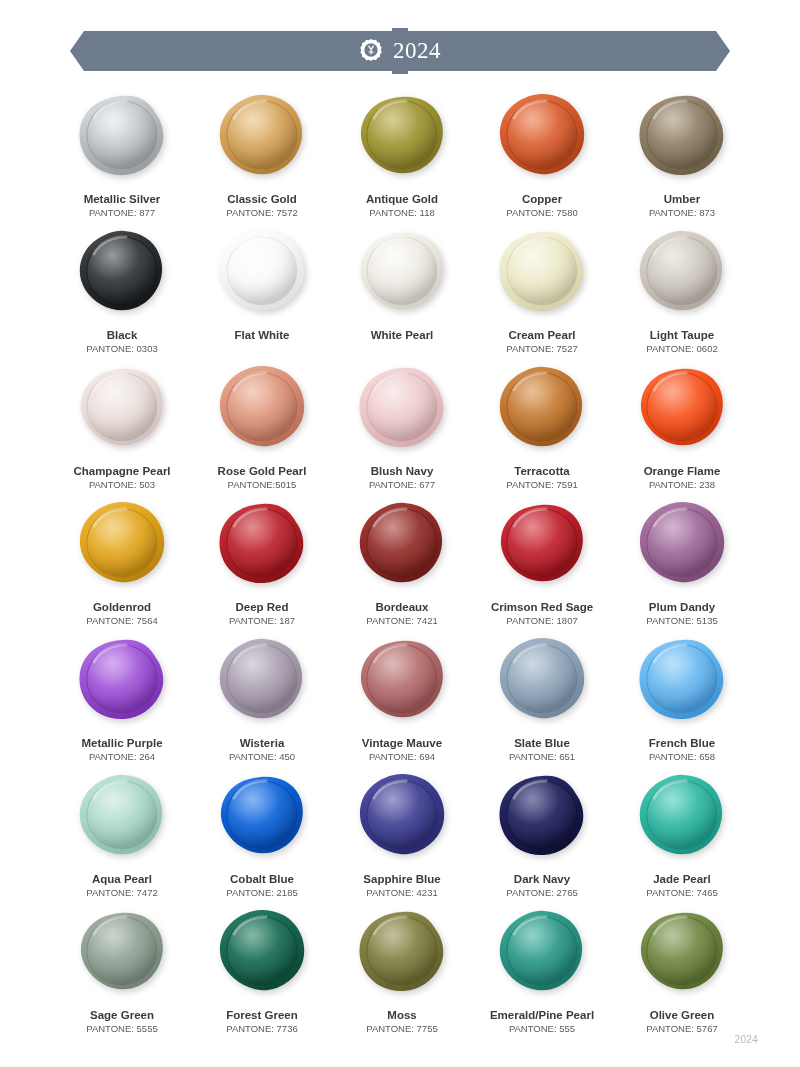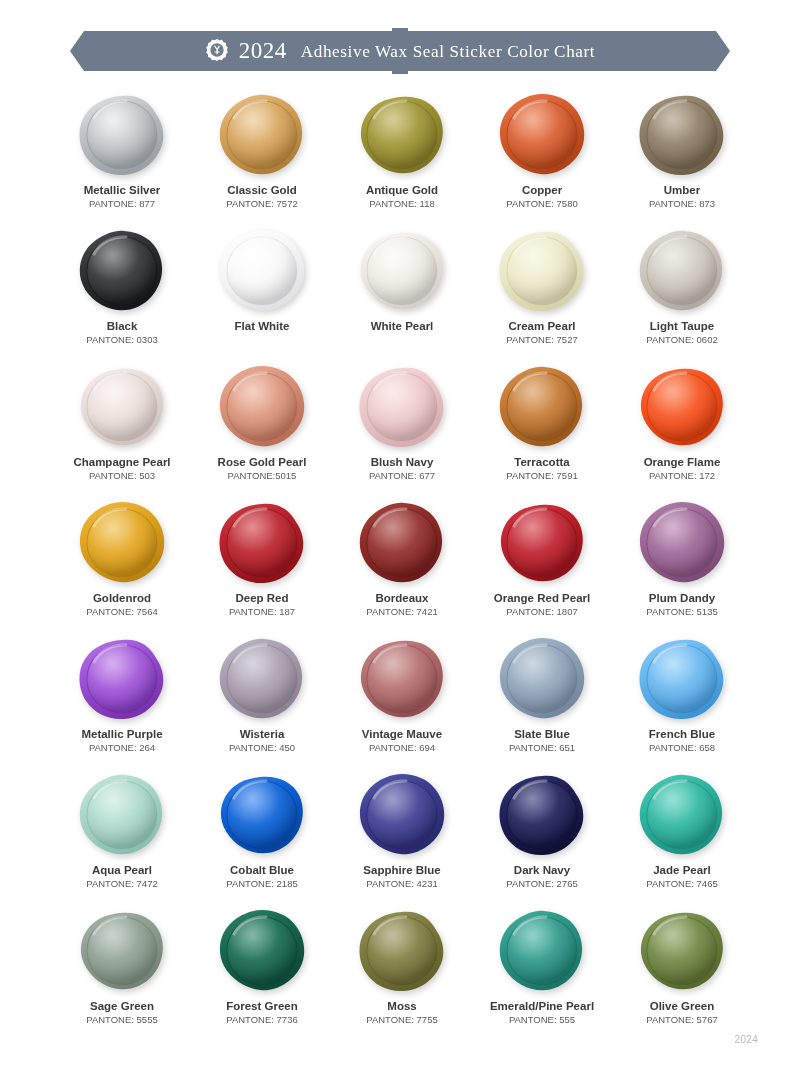--- a/index.html
+++ b/index.html
@@ -112,21 +112,21 @@
     align-items: center;
     justify-content: center;
   }
   .seal-svg {
     width: 100px;
     height: 86px;
     display: block;
     filter: drop-shadow(2px 3px 3px rgba(0,0,0,0.18));
   }
   .swatch-name {
-    margin-top: 6px;
+    margin-top: 15px;
     font-size: 11.5px;
     font-weight: bold;
     color: #3b3b3b;
     text-align: center;
     line-height: 1.15;
     white-space: nowrap;
   }
   .swatch-pantone {
     margin-top: 2px;
     font-size: 9.5px;
@@ -153,23 +153,20 @@
   <div class="banner-tab top"></div>
   <div class="banner-tab bottom"></div>
   <div class="banner">
     <div class="banner-inner">
       <svg class="logo-seal" viewBox="0 0 48 48" aria-hidden="true">
         <path fill="#ffffff" d="M24 2 l4.6 2.6 L34 3.4 l2.6 4.6 L41.8 10 l0.3 5.3 L45.6 19 l-2 4.9 2 4.9 -3.5 3.7 -0.3 5.3 -5.2 2 -2.6 4.6 -5.4-1.2 L24 46 l-4.6-2.6 -5.4 1.2 -2.6-4.6 -5.2-2 -0.3-5.3 L2.4 28.8 4.4 23.9 2.4 19 5.9 15.3 6.2 10 11.4 8 14 3.4 19.4 4.6z"></path>
         <circle cx="24" cy="24" r="13.4" fill="#6e7b8c"></circle>
         <path fill="#ffffff" d="M17.4 15.6h3.3l3.3 5.3 3.3-5.3h3.3l-5.1 8v3.2h3.9v2.3h-3.9v3.3h-2.6v-3.3h-3.9v-2.3h3.9v-3.2z"></path>
       </svg>
       <span class="banner-year">2024</span>
-      <span class="banner-title">
-        <span class="sc">Adhesive Wax Seal Sticker Color Chart</span>
-      </span>
     </div>
   </div>
 </div>
 
 <div class="grid">
     <div class="swatch-cell">
       <div class="seal-holder">
         <svg class="seal-svg" viewBox="0 0 100 86" aria-hidden="true">
           <defs>
             <radialGradient id="g0" cx="38%" cy="30%" r="78%">
@@ -607,21 +604,21 @@
             </radialGradient>
           </defs>
           <path d="M48 5 C64 3 80 9 87 23 C94 37 91 55 81 67 C71 79 55 84 41 80 C26 76 14 64 10 50 C6 35 13 19 27 11 C34 7 41 6 48 5 Z" fill="url(#r14)"></path>
           <ellipse cx="50" cy="43" rx="35" ry="34" fill="url(#g14)"></ellipse>
           <ellipse cx="50" cy="43" rx="35" ry="34" fill="none" stroke="#cf3a0c" stroke-width="1.1" stroke-opacity="0.75"></ellipse>
           <ellipse cx="50" cy="43" rx="35" ry="34" fill="url(#s14)"></ellipse>
           <path d="M22 26 C28 14 42 8 54 9" fill="none" stroke="#ffffff" stroke-opacity="0.33" stroke-width="3" stroke-linecap="round"></path>
         </svg>
       </div>
       <div class="swatch-name">Orange Flame</div>
-      <div class="swatch-pantone">PANTONE: 172</div>
+      <div class="swatch-pantone">PANTONE: 238</div>
     </div>
     <div class="swatch-cell">
       <div class="seal-holder">
         <svg class="seal-svg" viewBox="0 0 100 86" aria-hidden="true">
           <defs>
             <radialGradient id="g15" cx="38%" cy="30%" r="78%">
               <stop offset="0%" stop-color="#f0bd46"></stop>
               <stop offset="58%" stop-color="#dfa31c"></stop>
               <stop offset="100%" stop-color="#bb8410"></stop>
             </radialGradient>
@@ -726,21 +723,21 @@
               <stop offset="100%" stop-color="#000000" stop-opacity="0.12"></stop>
             </radialGradient>
           </defs>
           <path d="M48 5 C64 3 80 9 87 23 C94 37 91 55 81 67 C71 79 55 84 41 80 C26 76 14 64 10 50 C6 35 13 19 27 11 C34 7 41 6 48 5 Z" fill="url(#r18)"></path>
           <ellipse cx="50" cy="43" rx="35" ry="34" fill="url(#g18)"></ellipse>
           <ellipse cx="50" cy="43" rx="35" ry="34" fill="none" stroke="#8f1119" stroke-width="1.1" stroke-opacity="0.75"></ellipse>
           <ellipse cx="50" cy="43" rx="35" ry="34" fill="url(#s18)"></ellipse>
           <path d="M22 26 C28 14 42 8 54 9" fill="none" stroke="#ffffff" stroke-opacity="0.33" stroke-width="3" stroke-linecap="round"></path>
         </svg>
       </div>
-      <div class="swatch-name">Orange Red Pearl</div>
+      <div class="swatch-name">Crimson Red Sage</div>
       <div class="swatch-pantone">PANTONE: 1807</div>
     </div>
     <div class="swatch-cell">
       <div class="seal-holder">
         <svg class="seal-svg" viewBox="0 0 100 86" aria-hidden="true">
           <defs>
             <radialGradient id="g19" cx="38%" cy="30%" r="78%">
               <stop offset="0%" stop-color="#b382ad"></stop>
               <stop offset="58%" stop-color="#9a6494"></stop>
               <stop offset="100%" stop-color="#7d4c77"></stop>

